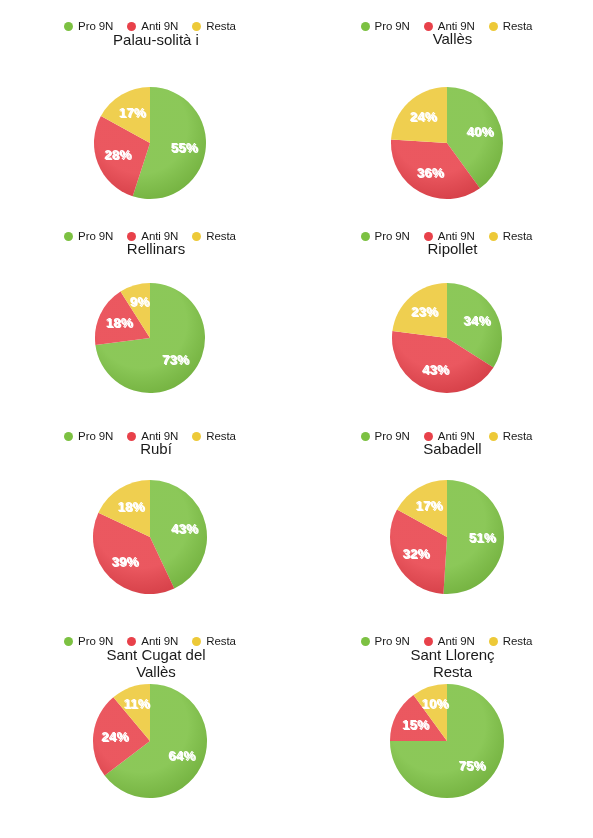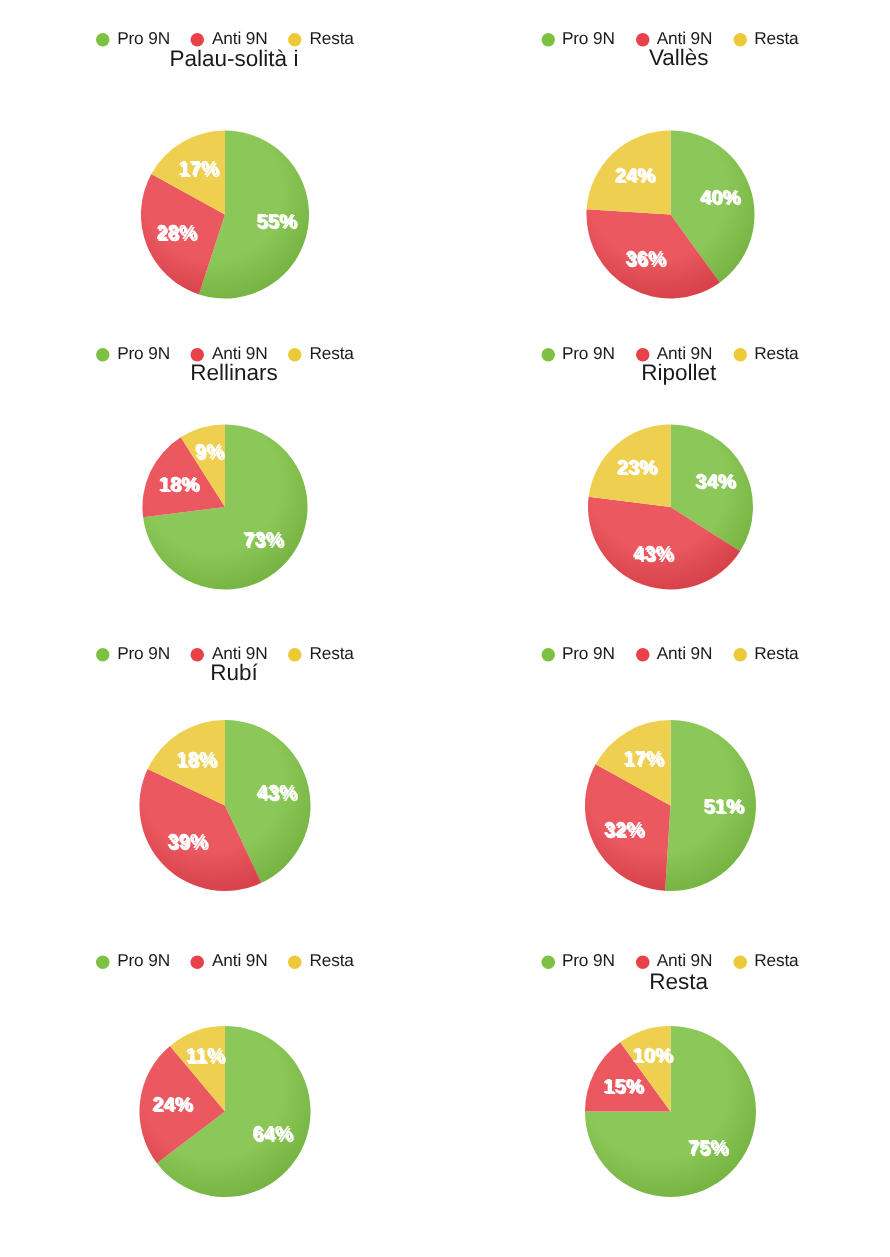--- a/index.html
+++ b/index.html
@@ -295,20 +295,23 @@
         </div>
         <div class="legend-entry">
           <span class="legend-dot" style="background: rgb(232, 65, 74);"></span>
           <span class="legend-label">Anti 9N</span>
         </div>
         <div class="legend-entry">
           <span class="legend-dot" style="background: rgb(237, 201, 56);"></span>
           <span class="legend-label">Resta</span>
         </div>
       </div>
+      <div class="chart-title">
+        <div>Sabadell</div>
+      </div>
       <div class="pie-wrap" style="top: 67px;">
         <svg width="120" height="120" viewBox="0 0 120 120">
           <defs>
             <radialGradient id="shade5" cx="42%" cy="36%" r="75%">
               <stop offset="55%" stop-color="#ffffff" stop-opacity="0.12"></stop>
               <stop offset="100%" stop-color="#000000" stop-opacity="0.10"></stop>
             </radialGradient>
           </defs>
           <path d="M 60 60 L 60 3 A 57 57 0 1 1 56.42094038682915 116.88752352041148 Z" fill="#7cc142"></path>
           <path d="M 60 60 L 56.42094038682915 116.88752352041148 A 57 57 0 0 1 10.050519237499785 32.54004057620222 Z" fill="#e8414a"></path>
@@ -331,20 +334,24 @@
         </div>
         <div class="legend-entry">
           <span class="legend-dot" style="background: rgb(232, 65, 74);"></span>
           <span class="legend-label">Anti 9N</span>
         </div>
         <div class="legend-entry">
           <span class="legend-dot" style="background: rgb(237, 201, 56);"></span>
           <span class="legend-label">Resta</span>
         </div>
       </div>
+      <div class="chart-title two-line">
+        <div>Sant Cugat del</div>
+        <div>Vallès</div>
+      </div>
       <div class="pie-wrap" style="top: 66px;">
         <svg width="120" height="120" viewBox="0 0 120 120">
           <defs>
             <radialGradient id="shade6" cx="42%" cy="36%" r="75%">
               <stop offset="55%" stop-color="#ffffff" stop-opacity="0.12"></stop>
               <stop offset="100%" stop-color="#000000" stop-opacity="0.10"></stop>
             </radialGradient>
           </defs>
           <path d="M 60 60 L 60 3 A 57 57 0 1 1 14.641575089742553 94.51975216684698 Z" fill="#7cc142"></path>
           <path d="M 60 60 L 14.641575089742553 94.51975216684698 A 57 57 0 0 1 23.361106247867248 16.33546674221826 Z" fill="#e8414a"></path>
@@ -368,20 +375,21 @@
         <div class="legend-entry">
           <span class="legend-dot" style="background: rgb(232, 65, 74);"></span>
           <span class="legend-label">Anti 9N</span>
         </div>
         <div class="legend-entry">
           <span class="legend-dot" style="background: rgb(237, 201, 56);"></span>
           <span class="legend-label">Resta</span>
         </div>
       </div>
       <div class="chart-title two-line">
+        <div>Sant Llorenç</div>
         <div>Resta</div>
       </div>
       <div class="pie-wrap" style="top: 66px;">
         <svg width="120" height="120" viewBox="0 0 120 120">
           <defs>
             <radialGradient id="shade7" cx="42%" cy="36%" r="75%">
               <stop offset="55%" stop-color="#ffffff" stop-opacity="0.12"></stop>
               <stop offset="100%" stop-color="#000000" stop-opacity="0.10"></stop>
             </radialGradient>
           </defs>

